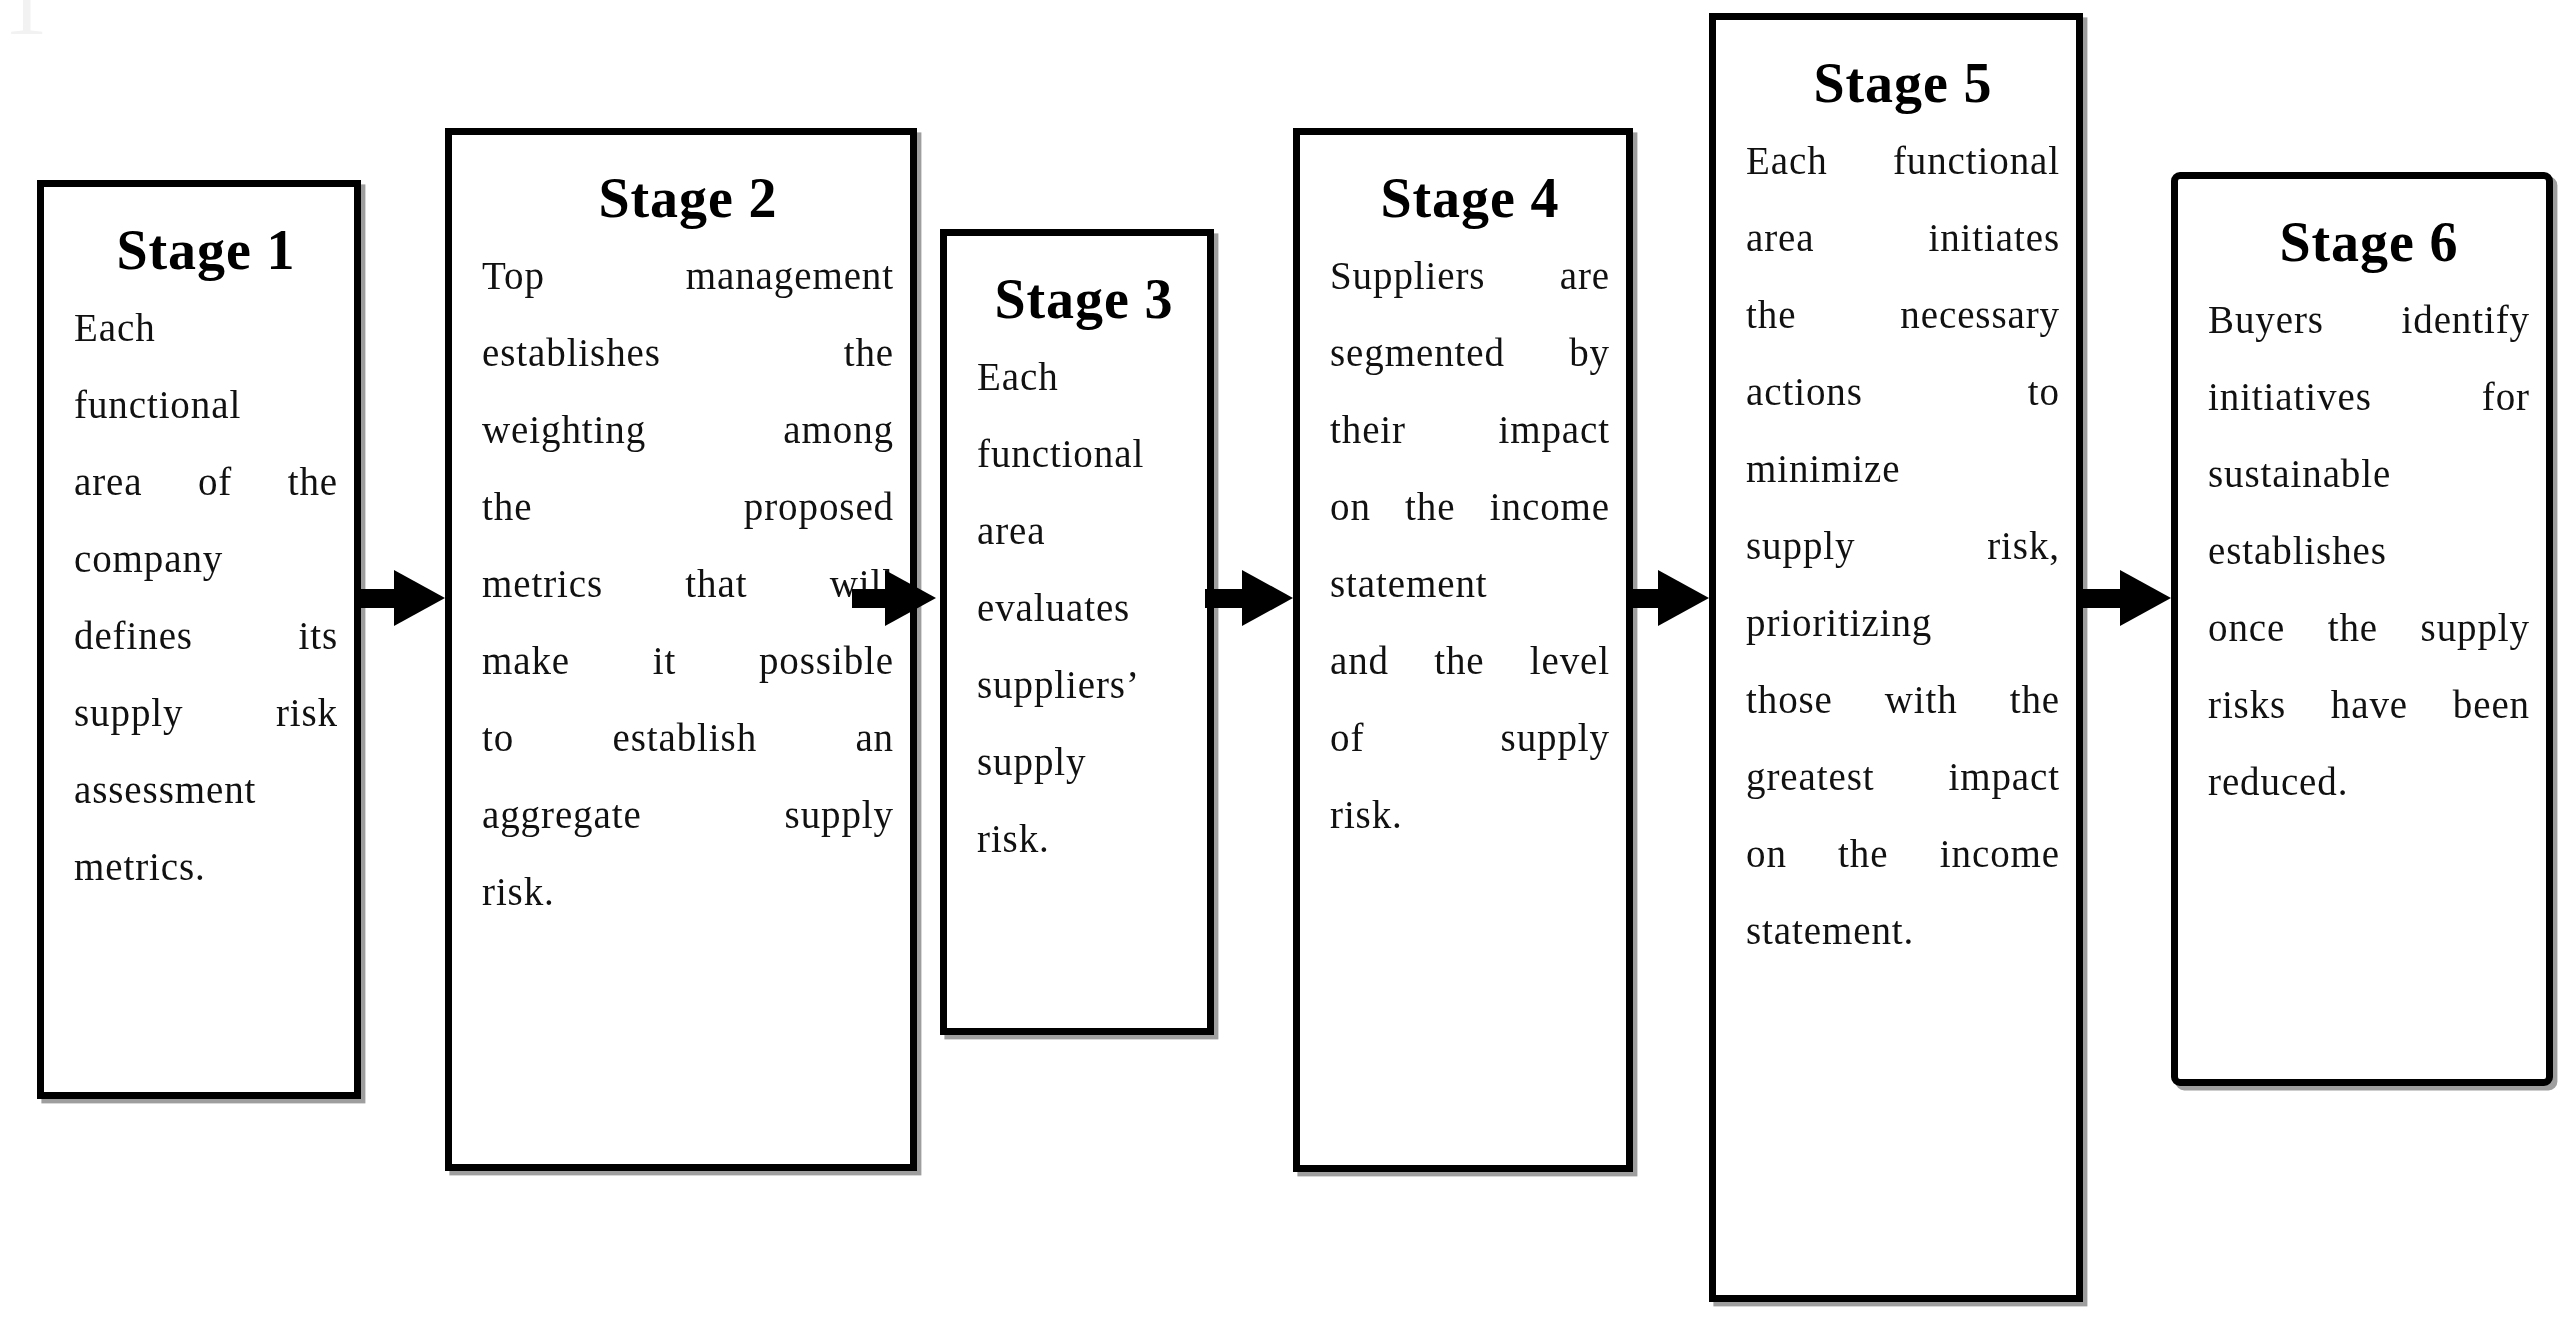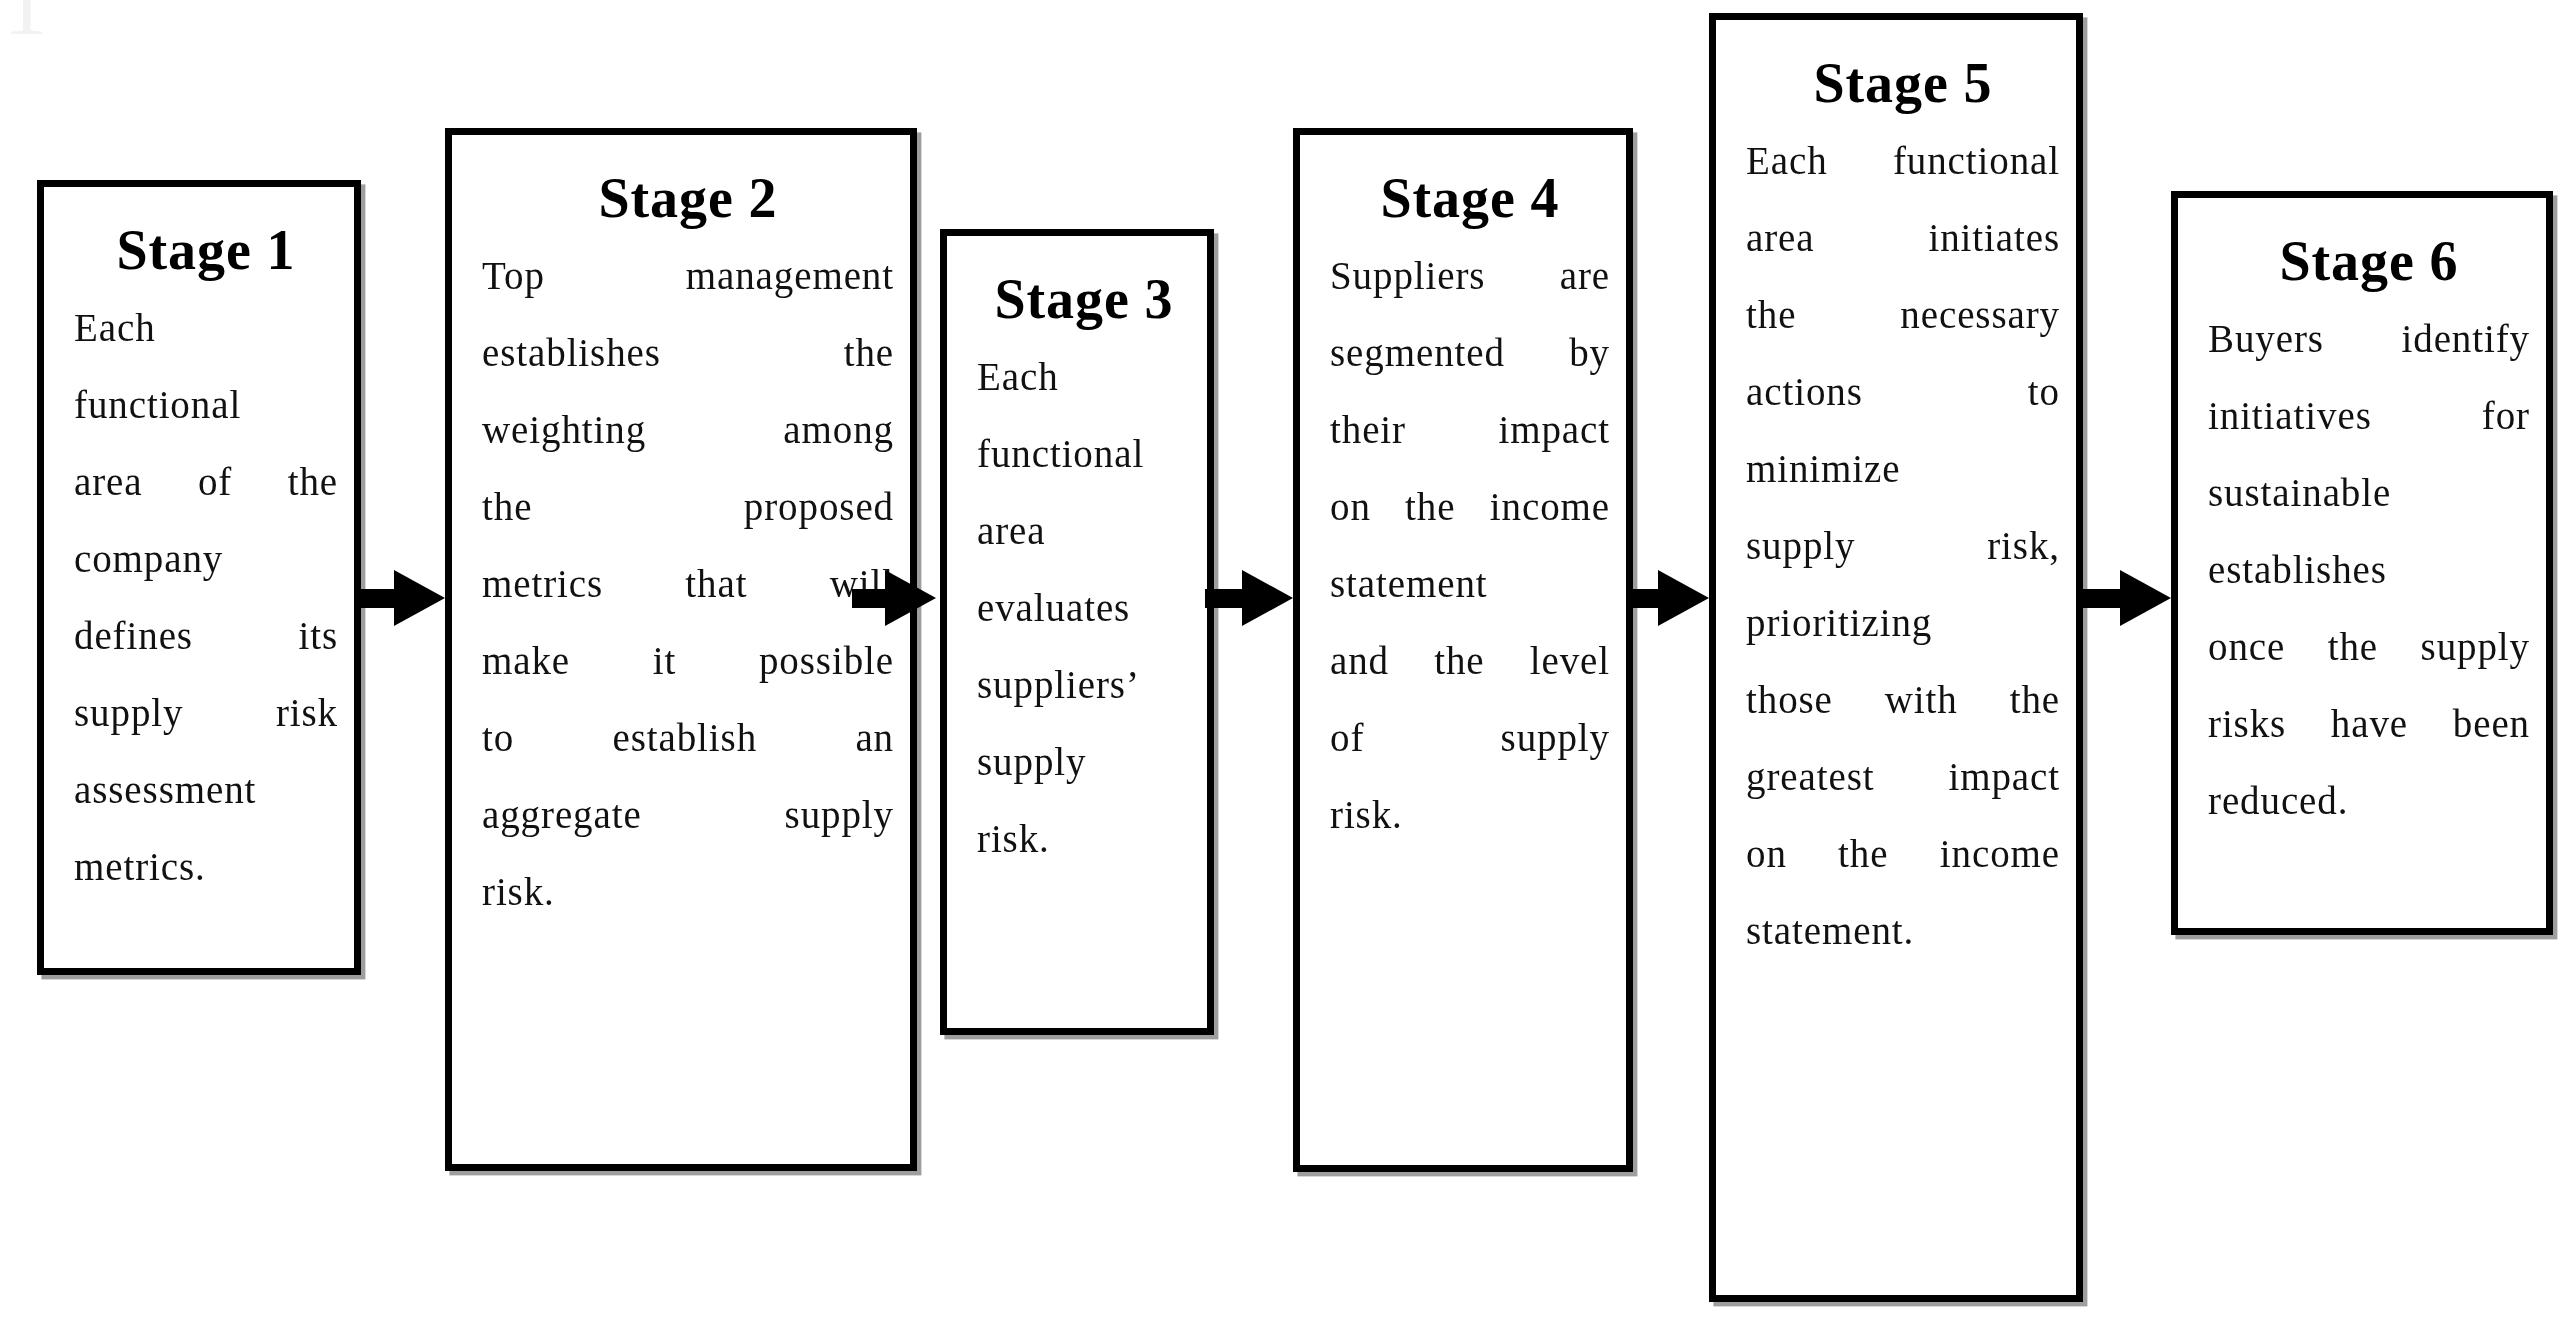--- a/index.html
+++ b/index.html
@@ -50,26 +50,26 @@
     line-height: 77px;
     letter-spacing: 0.9px;
     text-align: justify;
     text-align-last: justify;
     word-spacing: 1.8px;
   }
   .stage-body .line.last {
     text-align-last: left;
   }
   
-  .s1 { left: 37px;   top: 180px; width: 324px; height: 795px; }
+  .s1 { left: 37px;   top: 180px; width: 324px; height: 919px; }
   .s2 { left: 445px;  top: 128px; width: 472px; height: 1043px; }
   .s3 { left: 940px; top: 229px; width: 274px; height: 806px;  }
   .s4 { left: 1293px; top: 128px; width: 340px; height: 1044px; }
   .s5 { left: 1709px; top: 13px;  width: 374px; height: 1289px; }
-  .s6 { left: 2171px; top: 191px; width: 382px; height: 744px; }
+  .s6 { left: 2171px; top: 172px; width: 382px; height: 914px; border-radius: 9px; }
   
   .arrow { position: absolute; height: 56px; top: 570px; }
   .arrow .stem {
     position: absolute;
     left: 0;
     right: 42px;
     top: 18.5px;
     height: 19.4px;
     background: var(--arrow, #000000);
   }

